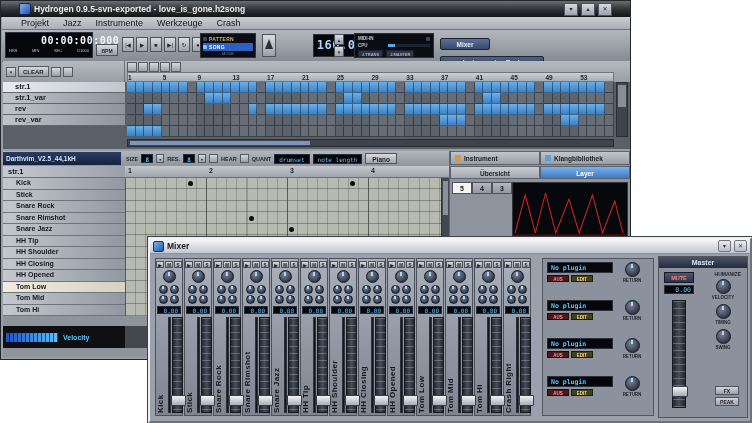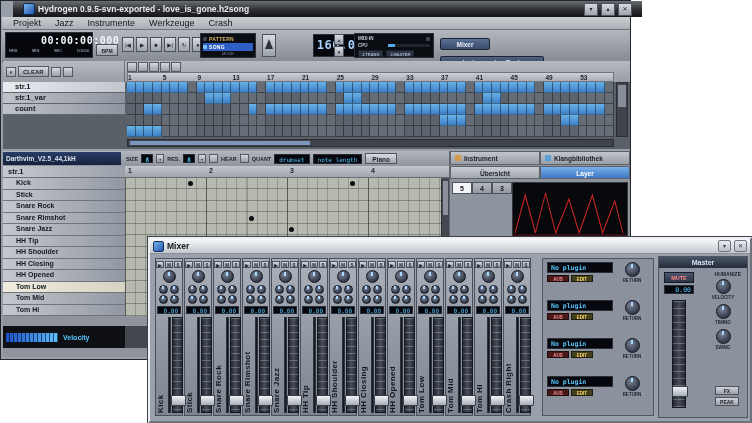--- a/index.html
+++ b/index.html
@@ -4,27 +4,27 @@
 <style>
   html,body{margin:0;padding:0;background:#ddd;}
   .desktop{position:relative;width:752px;height:423px;background:#ffffff;overflow:hidden;
            font-family:"Liberation Sans",sans-serif;-webkit-font-smoothing:antialiased;}
   .mono{font-family:"DejaVu Sans Mono",monospace;margin-left:35px;}
 
   
   .main-window{position:absolute;left:0;top:0;width:631px;height:360px;background:#999fa8;
                border:1px solid #23262b;box-sizing:border-box;}
   .mw-titlebar{position:absolute;left:0;top:0;width:100%;height:16px;box-sizing:border-box;
-               background:linear-gradient(#6a6d72,#2d2f33 55%,#141518);display:flex;align-items:center;gap:3px;padding:0 10px;margin-left:12px;}
+               background:linear-gradient(#6a6d72,#2d2f33 55%,#141518);display:flex;align-items:center;gap:3px;padding:0 18px;}
   .app-icon{width:10px;height:10px;background:linear-gradient(135deg,#7ab4f0,#2255a8);border:1px solid #0e2a52;border-radius:2px;flex:none;}
   .title-text{flex:1;font-size:8.5px;font-weight:bold;color:#ececec;white-space:nowrap;overflow:hidden;}
   .win-btn{width:12px;height:11px;background:linear-gradient(#d8dbe0,#9da3ac);border:1px solid #50555d;
            font-size:6px;line-height:11px;text-align:center;color:#22252b;flex:none;}
   .mw-menubar{position:absolute;left:1px;top:16px;width:628px;height:13px;background:linear-gradient(#c9ccd0,#abafb5);
-              border-bottom:1px solid #6f747c;display:flex;align-items:center;padding-left:4px;box-sizing:border-box;}
+              border-bottom:1px solid #6f747c;display:flex;align-items:center;padding-left:12px;box-sizing:border-box;}
   .menu-item{padding:0 7px;font-size:9px;line-height:13px;color:#15181d;}
 
   
   .mw-toolbar{position:absolute;left:1px;top:29px;width:628px;height:31px;background:linear-gradient(#b3b7bd,#868b94);
               border-bottom:1px solid #555a62;}
   .time-panel{position:absolute;left:3px;top:2px;width:88px;height:26px;background:#05070c;border:1px solid #2a2f39;box-sizing:border-box;}
   .time-digits{font-size:10px;font-weight:bold;color:#f2f6fa;text-align:center;line-height:15px;letter-spacing:0.5px;}
   .time-units{display:flex;justify-content:space-between;padding:0 3px;font-size:4px;color:#b8c2d2;}
   .bpm-tap{position:absolute;left:94px;top:14px;width:22px;height:12px;background:linear-gradient(#d8dbdf,#9ba1ab);
            border:1px solid #4d535d;font-size:5px;font-weight:bold;line-height:12px;text-align:center;color:#22262e;box-sizing:border-box;}
@@ -346,21 +346,22 @@
             <span class="se-ruler-num" style="left:347.8px">41</span>
             <span class="se-ruler-num" style="left:382.6px">45</span>
             <span class="se-ruler-num" style="left:417.4px">49</span>
             <span class="se-ruler-num" style="left:452.2px">53</span>
           </div>
       </div>
       <div class="se-body">
         <div id="se-labels">
             <div class="se-label sel">str.1</div>
             <div class="se-label">str.1_var</div>
-            <div class="se-label">count</div>
+            <div class="se-label">rev</div>
+            <div class="se-label">rev_var</div>
           </div>
         <div id="se-rows">
             <div class="se-row">
               <span class="se-cell g0 on"></span>
               <span class="se-cell g0 on"></span>
               <span class="se-cell g0 on"></span>
               <span class="se-cell g0 on"></span>
               <span class="se-cell g1 on"></span>
               <span class="se-cell g1 on"></span>
               <span class="se-cell g1 on"></span>

